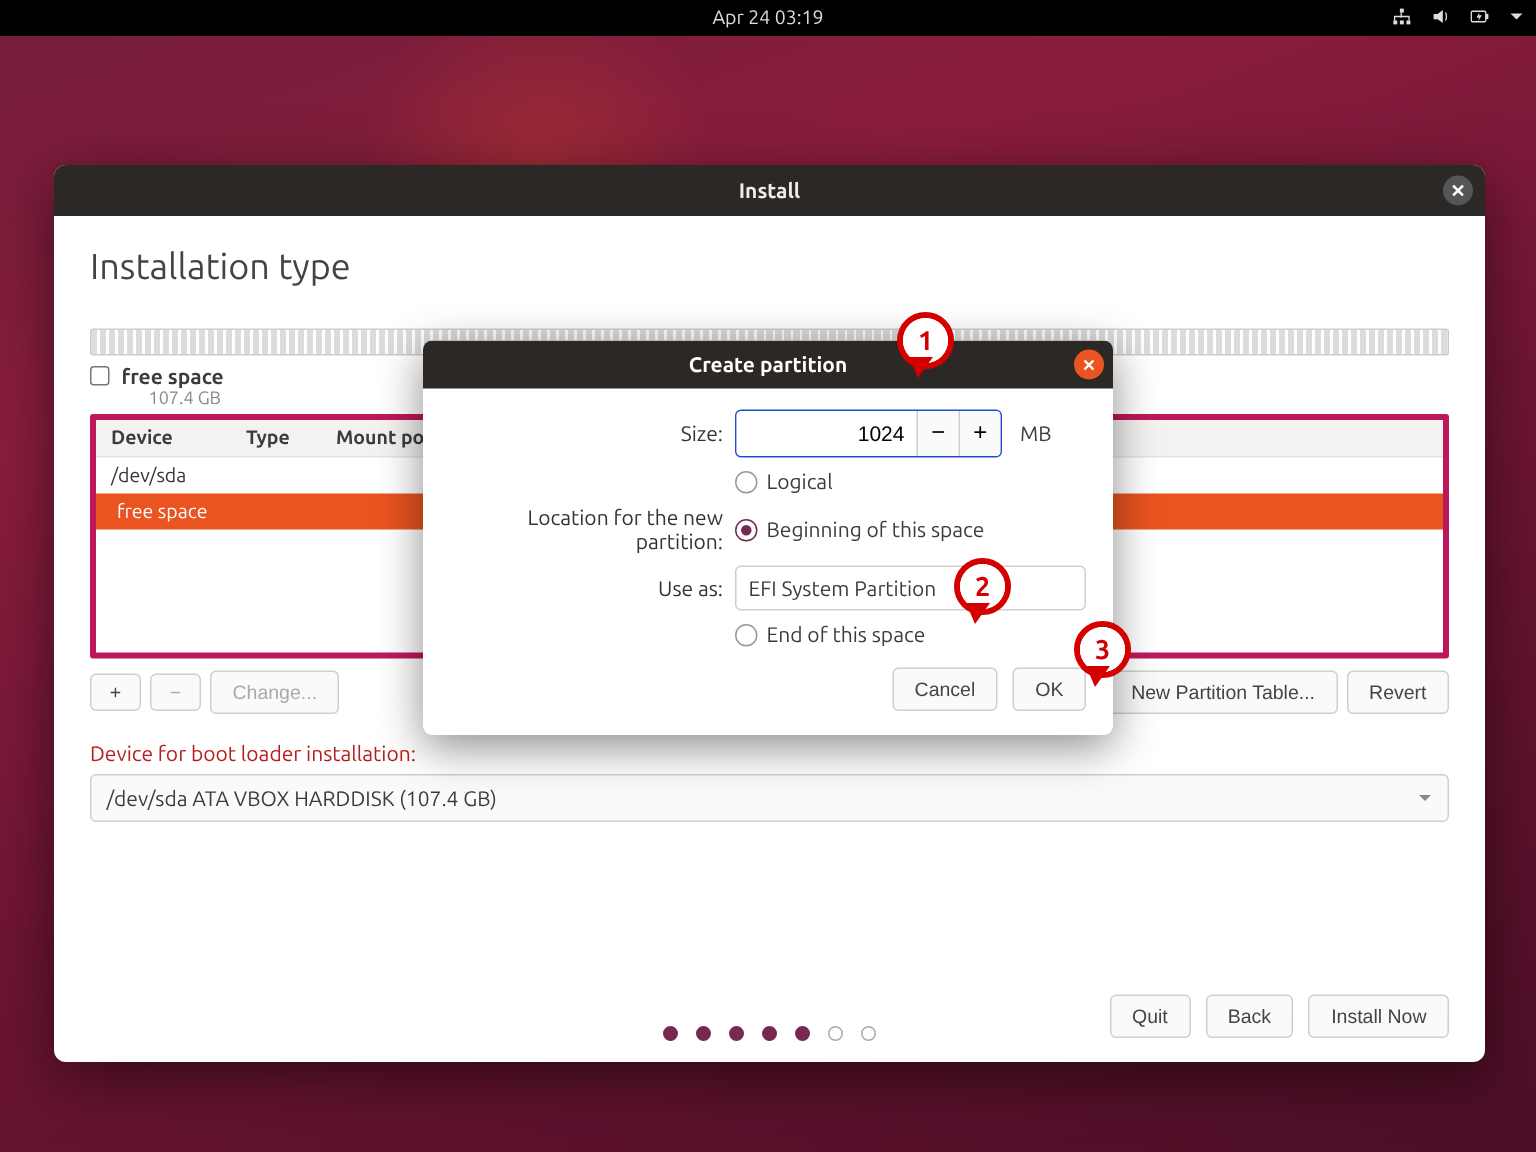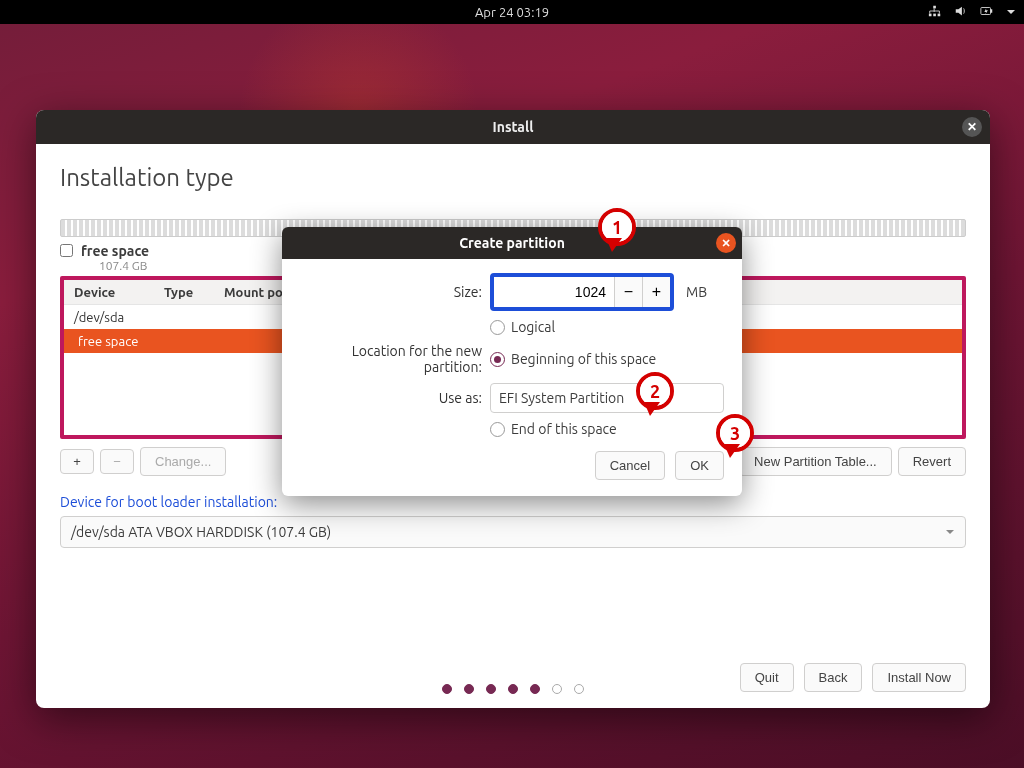--- a/index.html
+++ b/index.html
@@ -40,40 +40,40 @@
   .parttable .row.disk { color:#333; }
   .parttable .row.selected { background:#e95420; color:#fff; }
   .parttable .body { height: 130px; overflow:hidden; }
 
   .toolbar-row { display:flex; gap:6px; margin-top:8px; align-items:center; }
   .toolbar-row .spacer { flex:1; }
   button.btn { background:#fafafa; border:1px solid #d0cfce; border-radius:4px; padding:6px 14px; font-size:13px; color:#444; cursor:pointer; }
   button.btn.icon { padding:4px 10px; min-width:34px; }
   button.btn.disabled { color:#aaa; }
 
-  .bootloader-label { margin-top:18px; font-size:14px; color:#1d4ed8; }
+  .bootloader-label { margin-top:18px; font-size:14px; color:#b91c1c; }
   .combo { margin-top:6px; border:1px solid #d0cfce; border-radius:4px; background:#fafafa; padding:7px 10px; display:flex; align-items:center; justify-content:space-between; }
   .combo svg{width:10px;height:10px;fill:#888}
 
   .footer-row { margin-top:auto; display:flex; justify-content:flex-end; gap:10px; padding-top:24px; }
 
   .pager { position:absolute; left:0; right:0; bottom:14px; display:flex; justify-content:center; gap:12px; }
   .pager .dot{ width:10px;height:10px;border-radius:50%; background:#aaa; border:1px solid #aaa;}
   .pager .dot.fill{ background:#772953; border-color:#772953;}
   .pager .dot.hollow{ background:transparent; }
 
   
   .modal { position:absolute; left:282px; top:227px; width:460px; background:#fff; border-radius:6px; box-shadow:0 8px 30px rgba(0,0,0,.45); overflow:hidden; }
   .modal .mtitle { height:32px; background:#2b2826; color:#fff; display:flex; align-items:center; justify-content:center; position:relative; font-weight:600; font-size:14px;}
   .modal .mtitle .mclose{ position:absolute; right:6px; top:6px; width:20px;height:20px;border-radius:50%; background:#e95420; color:#fff; display:flex;align-items:center;justify-content:center; font-size:11px; cursor:pointer;}
   .modal .mbody { padding:14px 18px 16px; }
   .frow { display:flex; align-items:center; margin-bottom:8px; }
   .frow .flabel { width:190px; text-align:right; padding-right:8px; font-size:14px; color:#333;}
   .frow .fval { flex:1; display:flex; align-items:center; gap:6px; }
-  .sizefield { display:flex; align-items:center; border:4px solid #1d4ed8; border-radius:4px; overflow:hidden;}
+  .sizefield { display:flex; align-items:center; border:1px solid #1d4ed8; border-radius:4px; overflow:hidden;}
   .sizefield input{ width:120px; border:none; padding:6px 8px; text-align:right; font-size:14px; outline:none;}
   .sizefield button{ width:28px; height:30px; border:none; border-left:1px solid #d0cfce; background:#fafafa; cursor:pointer; font-size:16px;}
   .unit{ margin-left:6px; }
   .radiowrap{ display:flex; align-items:center; gap:6px; font-size:14px;}
   input[type=radio]{ appearance:none; width:15px;height:15px;border:1px solid #999;border-radius:50%; position:relative;}
   input[type=radio]:checked{ border-color:#772953;}
   input[type=radio]:checked::after{content:"";position:absolute;left:3px;top:3px;width:7px;height:7px;border-radius:50%;background:#772953;}
   .radiobox-highlight{ border:1px solid #e9a07f; padding:3px 8px; border-radius:3px;}
   .useas-combo{ flex:1; border:1px solid #d0cfce; border-radius:4px; background:#fff; padding:6px 8px; text-align:left;}
   .modal .mfoot{ display:flex; justify-content:flex-end; gap:10px; margin-top:14px;}

